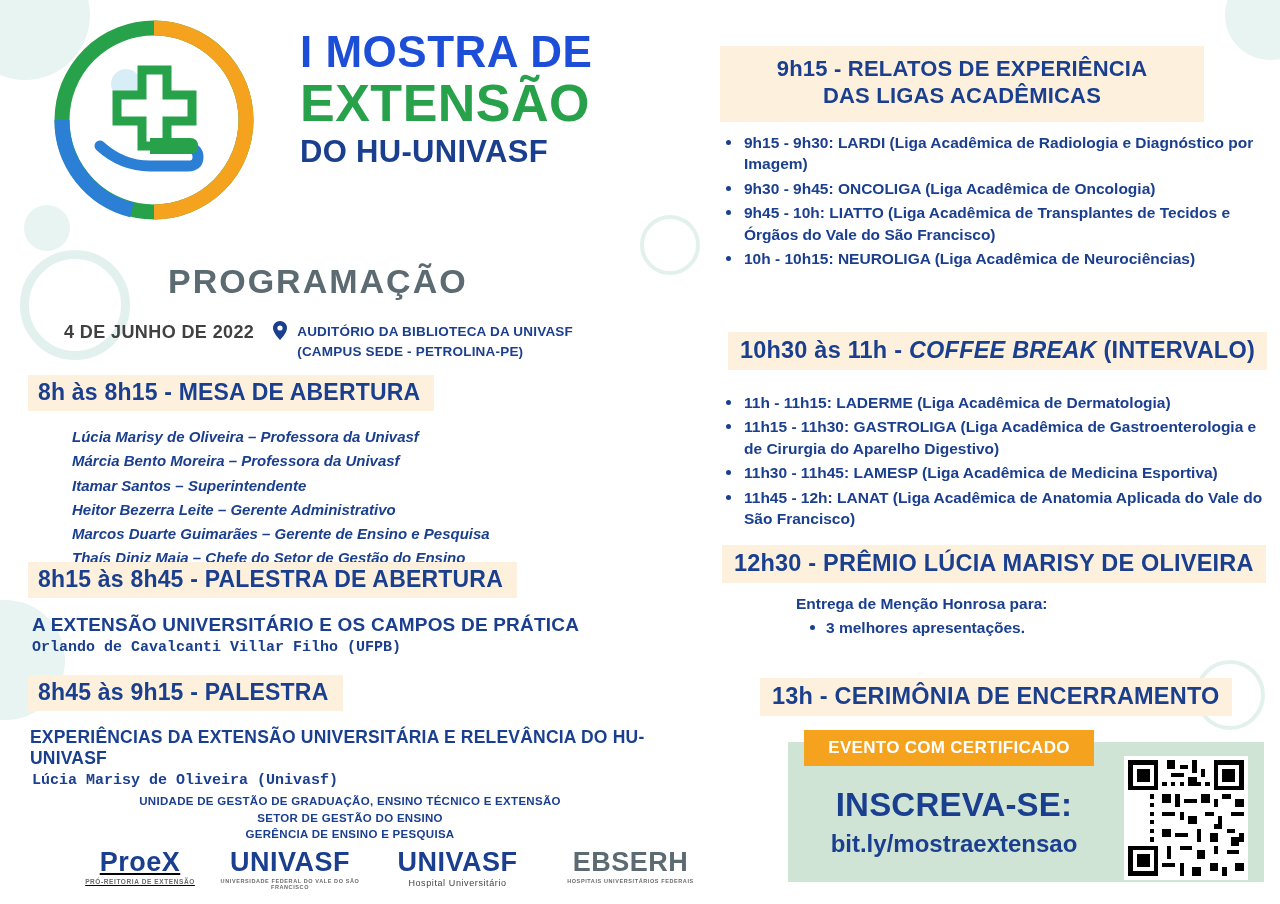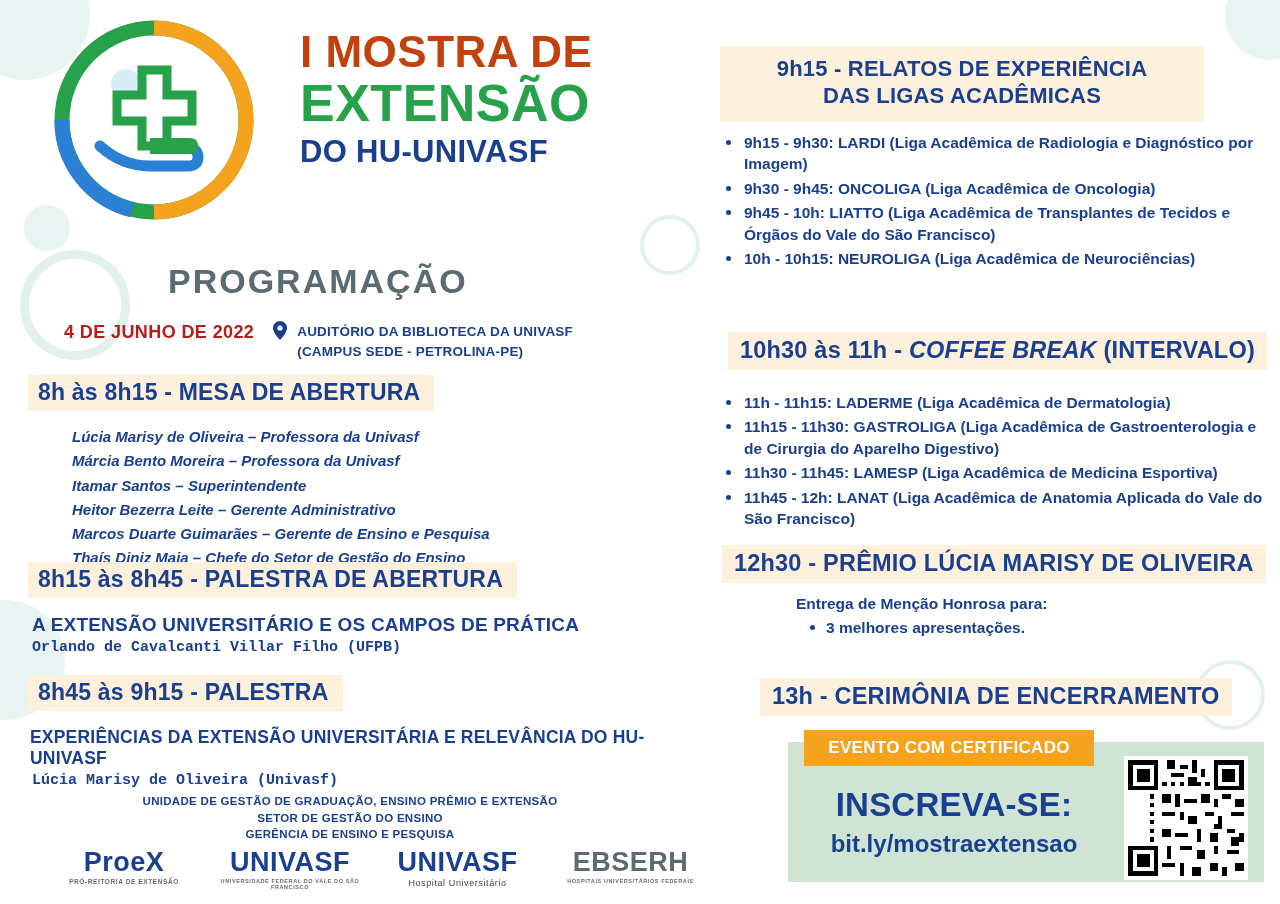--- a/index.html
+++ b/index.html
@@ -27,42 +27,42 @@
   .logo-wrap {
     position: absolute; left: 22px; top: 18px;
     width: 265px; height: 205px;
   }
   .logo-svg { width: 100%; height: 100%; display: block; }
 
   .title-block {
     position: absolute; left: 300px; top: 30px; width: 390px;
   }
   .t1 {
-    font-size: 44px; font-weight: bold; color: #c2410c;
+    font-size: 44px; font-weight: bold; color: #1d4ed8;
     letter-spacing: 0.5px; line-height: 1.02;
   }
   .t2 {
     font-size: 52px; font-weight: bold; color: #27a14a;
     letter-spacing: 0.5px; line-height: 1.02; margin-top: 2px;
   }
   .t3 {
     font-size: 31px; font-weight: bold; color: #1b3f8f;
     letter-spacing: 0.3px; line-height: 1.05; margin-top: 6px;
   }
 
   .programacao {
     position: absolute; left: 168px; top: 262px;
     font-size: 34px; font-weight: bold; color: #5c6a72;
     letter-spacing: 2px;
   }
 
   .datebar { position: absolute; left: 64px; top: 322px; width: 620px; }
   .date {
     display: inline-block; vertical-align: top;
-    font-size: 18px; font-weight: bold; color: #b91c1c; letter-spacing: 0.4px;
+    font-size: 18px; font-weight: bold; color: #404040; letter-spacing: 0.4px;
   }
   .pin-icon {
     display: inline-block; vertical-align: top; margin-left: 14px; margin-top: -1px;
   }
   .venue {
     display: inline-block; vertical-align: top; margin-left: 6px;
     font-size: 13.5px; font-weight: bold; color: #1b3f8f; line-height: 1.45;
     letter-spacing: 0.2px;
   }
 
@@ -236,27 +236,27 @@
       <div class="speaker" style="margin-left:4px;">Orlando de Cavalcanti Villar Filho (UFPB)</div>
     </div>
 
     <div class="sec" style="left:28px; top:675px;">
       <div class="hl">8h45 às 9h15 - PALESTRA</div>
       <div class="subhead" style="margin-top:16px; margin-left:2px; font-size:17.5px;">EXPERIÊNCIAS DA EXTENSÃO UNIVERSITÁRIA E RELEVÂNCIA DO HU-UNIVASF</div>
       <div class="speaker" style="margin-left:4px;">Lúcia Marisy de Oliveira (Univasf)</div>
     </div>
 
     <div class="footer-txt">
-      <div>UNIDADE DE GESTÃO DE GRADUAÇÃO, ENSINO PRÊMIO E EXTENSÃO</div>
+      <div>UNIDADE DE GESTÃO DE GRADUAÇÃO, ENSINO TÉCNICO E EXTENSÃO</div>
       <div>SETOR DE GESTÃO DO ENSINO</div>
       <div>GERÊNCIA DE ENSINO E PESQUISA</div>
     </div>
 
     <div class="logos-row">
-      <div class="logo-item" style="left:4px; top:2px; width:140px;">
+      <div class="logo-item" style="left:20px; top:2px; width:140px;text-decoration:underline;">
         <div class="lg-main" style="font-size:27px;color:#1b3f8f;">ProeX</div>
         <div class="lg-sub">PRÓ-REITORIA DE EXTENSÃO</div>
       </div>
       <div class="logo-item" style="left:160px; top:2px; width:160px;">
         <div class="lg-main" style="font-size:27px;color:#1b3f8f;">UNIVASF</div>
         <div class="lg-sub" style="font-size:5.5px;">UNIVERSIDADE FEDERAL DO VALE DO SÃO FRANCISCO</div>
       </div>
       <div class="logo-item" style="left:325px; top:2px; width:165px;">
         <div class="lg-main" style="font-size:27px;color:#1b3f8f;">UNIVASF</div>
         <div class="lg-sub" style="font-size:9px;font-weight:normal;color:#444;">Hospital Universitário</div>

